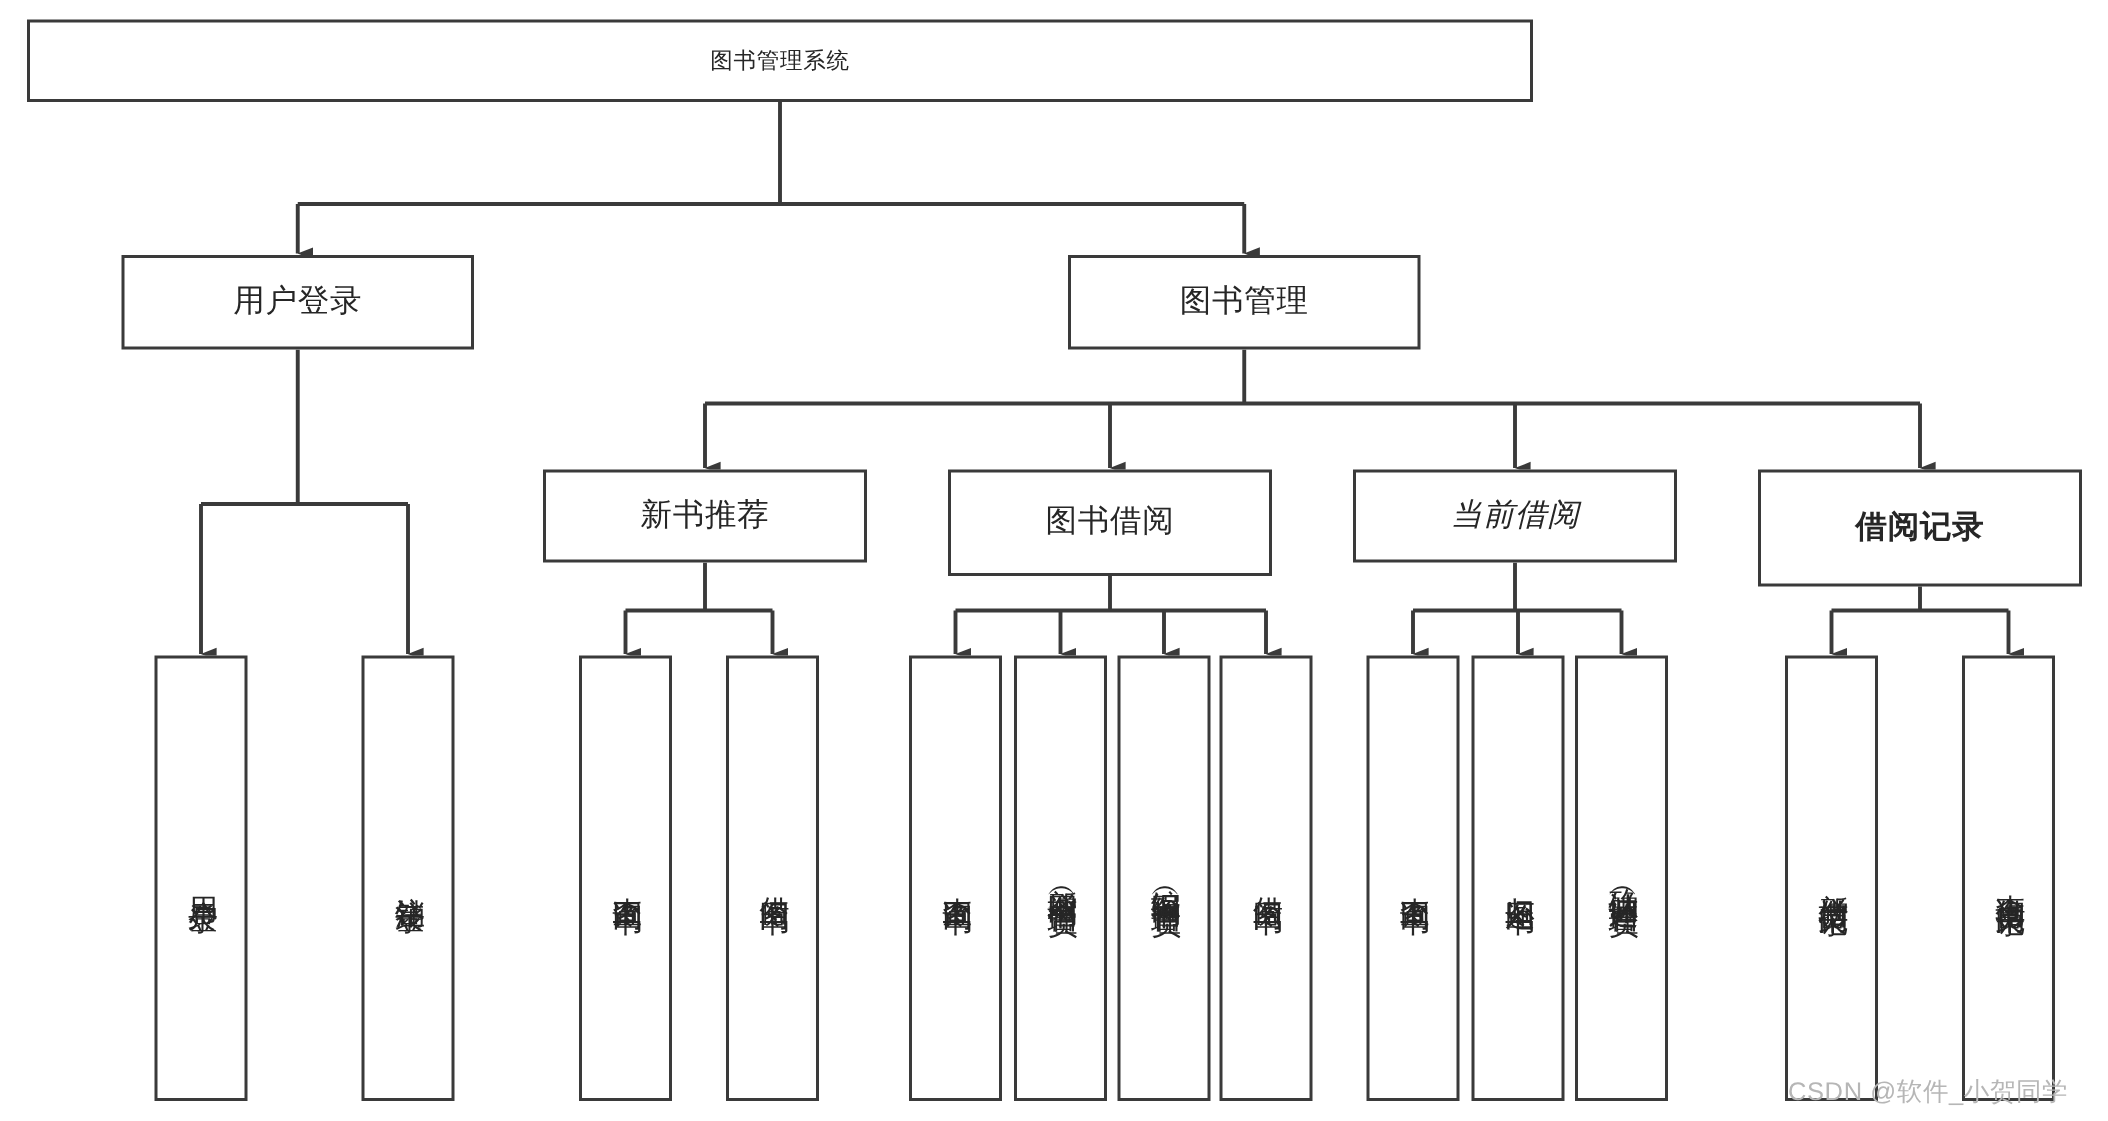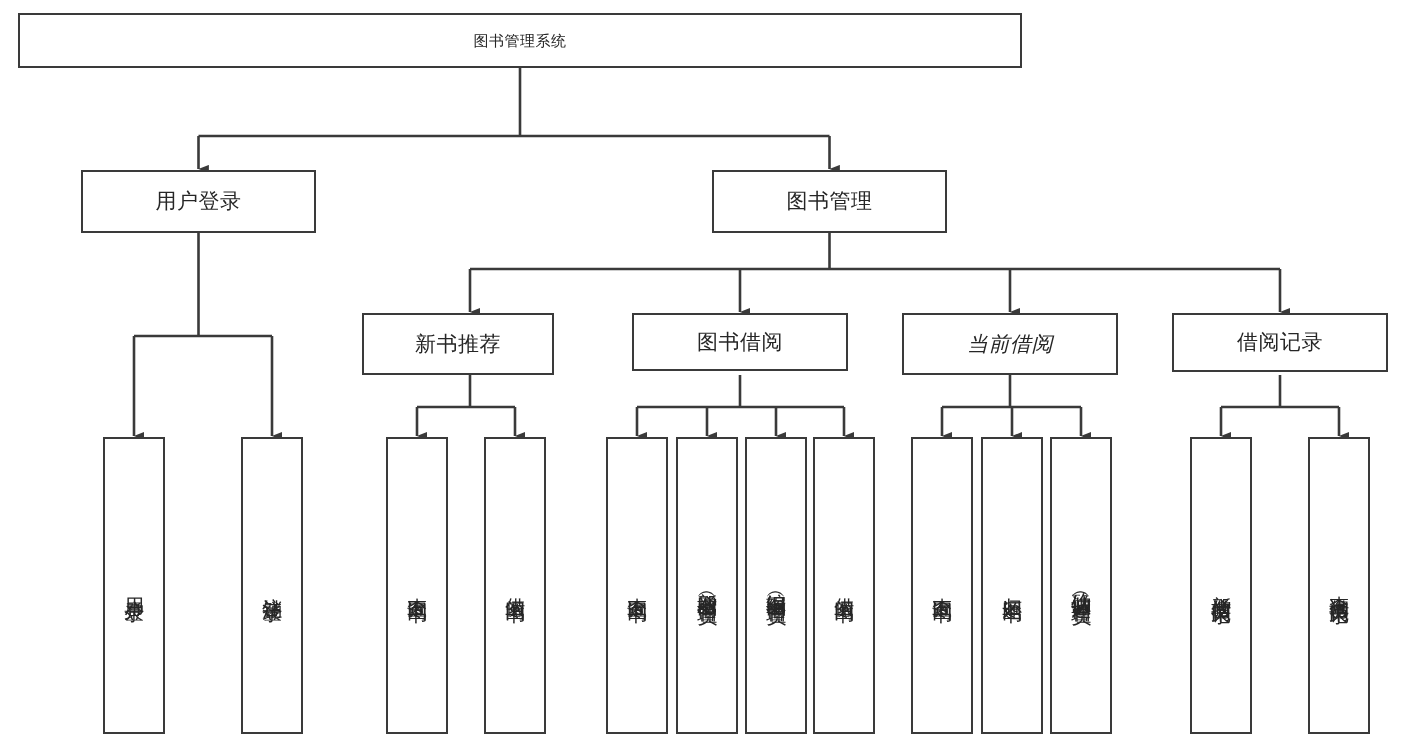--- a/index.html
+++ b/index.html
@@ -120,30 +120,30 @@
   <div id="node-layer">
       <div class="node horizontal root" style="left: 18px; top: 13px; width: 1004px; height: 55px;">
         <span class="label">图书管理系统</span>
       </div>
       <div class="node horizontal" style="left: 81px; top: 170px; width: 235px; height: 63px;">
         <span class="label">用户登录</span>
       </div>
       <div class="node horizontal" style="left: 712px; top: 170px; width: 235px; height: 63px; justify-content: center;">
         <span class="label">图书管理</span>
       </div>
-      <div class="node horizontal" style="left: 362px; top: 313px; width: 192px; height: 62px;">
+      <div class="node horizontal" style="left: 362px; top: 313px; width: 216px; height: 62px;">
         <span class="label">新书推荐</span>
       </div>
-      <div class="node horizontal" style="left: 632px; top: 313px; width: 216px; height: 58px;">
+      <div class="node horizontal" style="left: 632px; top: 313px; width: 216px; height: 71px;">
         <span class="label">图书借阅</span>
       </div>
       <div class="node horizontal" style="left: 902px; top: 313px; width: 216px; height: 62px; font-style: italic;">
         <span class="label">当前借阅</span>
       </div>
-      <div class="node horizontal" style="left: 1172px; top: 313px; width: 216px; height: 59px;">
+      <div class="node horizontal" style="left: 1172px; top: 313px; width: 216px; height: 78px; font-weight: bold;">
         <span class="label">借阅记录</span>
       </div>
       <div class="node vertical" style="left: 103px; top: 437px; width: 62px; height: 297px;">
         <span class="label">用户登录</span>
       </div>
       <div class="node vertical" style="left: 241px; top: 437px; width: 62px; height: 297px;">
         <span class="label">注销登录</span>
       </div>
       <div class="node vertical" style="left: 386px; top: 437px; width: 62px; height: 297px;">
         <span class="label">查询图书</span>
@@ -173,13 +173,14 @@
         <span class="label">确认归还（管理员）</span>
       </div>
       <div class="node vertical" style="left: 1190px; top: 437px; width: 62px; height: 297px;">
         <span class="label">新增借阅记录</span>
       </div>
       <div class="node vertical" style="left: 1308px; top: 437px; width: 62px; height: 297px;">
         <span class="label">查询借阅记录</span>
       </div>
     </div>
 
+  <div class="watermark" style="left: 1192px; top: 716px;">CSDN @软件_小贺同学</div>
 </div>
 
 </body></html>

